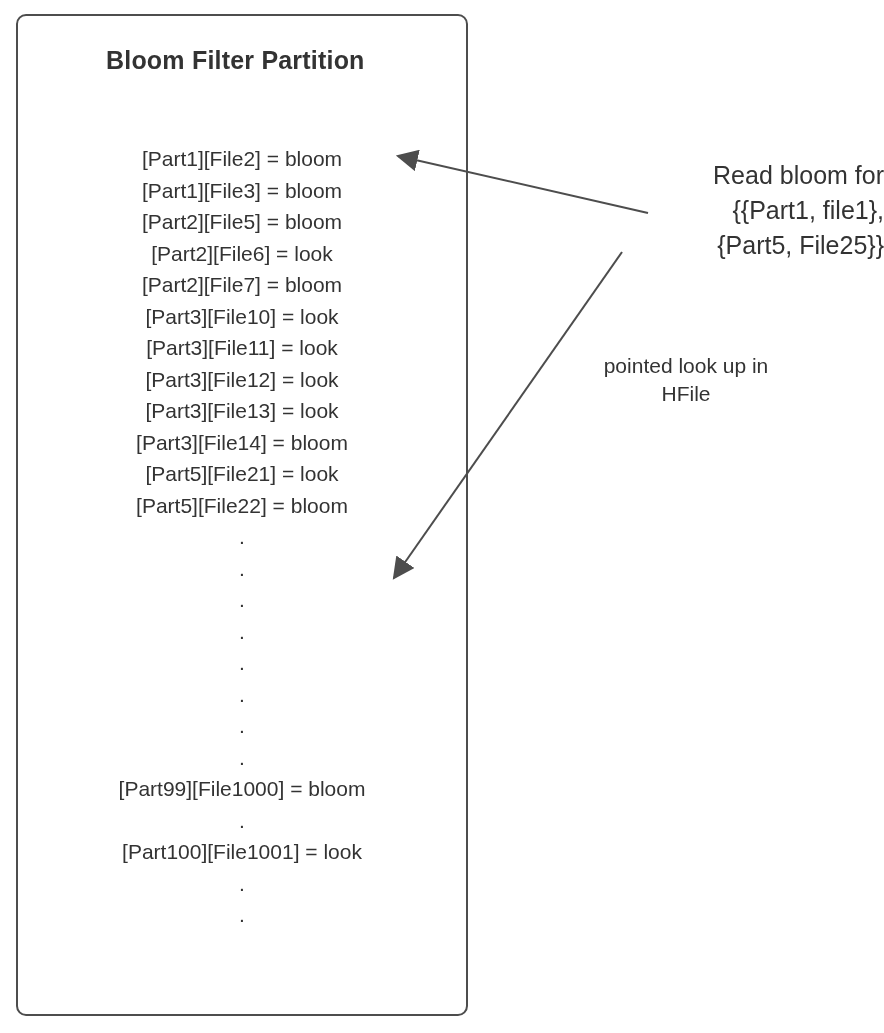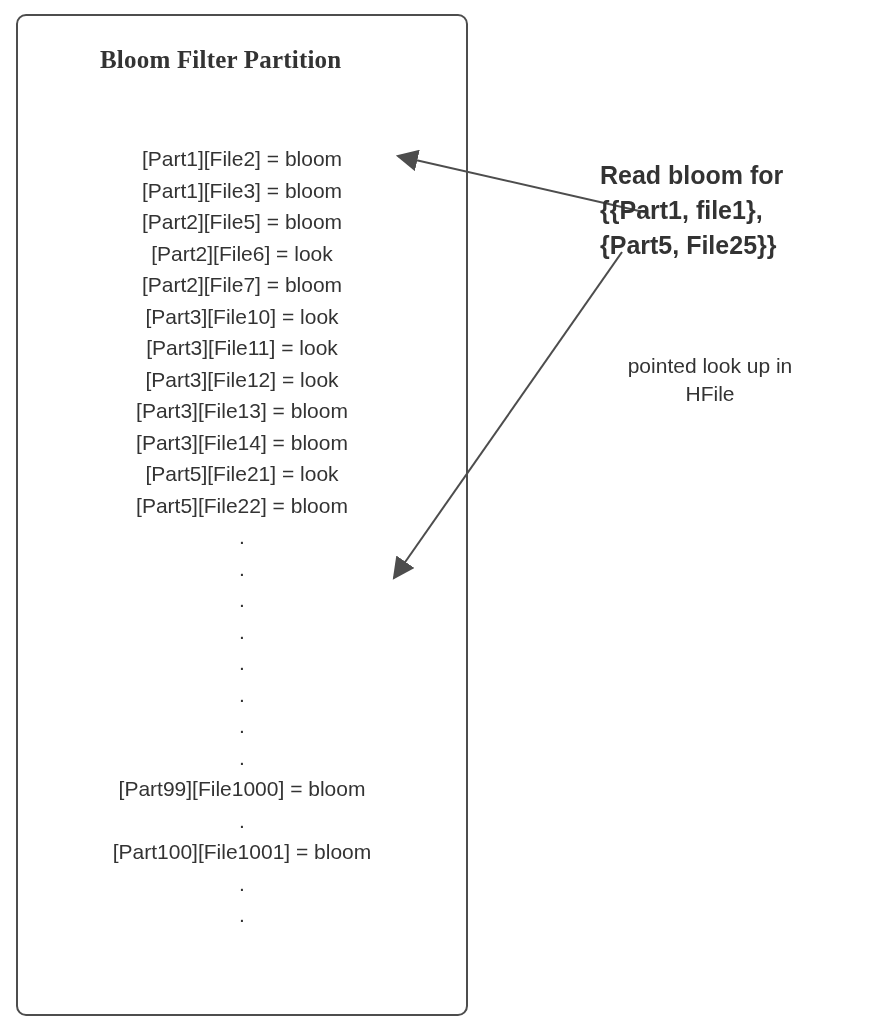--- a/index.html
+++ b/index.html
@@ -36,49 +36,48 @@
   .box {
     position: absolute;
     left: 16px; top: 14px;
     width: 452px; height: 1002px;
     border: 2.5px solid var(--stroke);
     border-radius: 10px;
     background: var(--bg);
   }
   .box-title {
     position: absolute;
-    left: 82px; top: 30px;
+    left: 88px; top: 30px;
     font-size: 25px;
     font-weight: bold;
     color: var(--text);
     letter-spacing: 0.2px;
-    font-family: Liberation Serif, serif;
   }
   .lines {
     position: absolute;
     left: 0; top: 127px;
     width: 100%;
     text-align: center;
     font-size: 21px;
     line-height: 31.5px;
     color: var(--text);
   }
   .read-bloom {
     position: absolute;
     left: 600px; top: 158px;
     width: 284px;
-    text-align: left;
+    text-align: right;
     font-size: 25px;
-    font-weight: bold;
+    font-weight: normal;
     line-height: 35px;
     color: var(--text);
   }
   .pointed-lookup {
     position: absolute;
-    left: 584px; top: 352px;
+    left: 560px; top: 352px;
     width: 252px;
     text-align: center;
     font-size: 21px;
     line-height: 28px;
     color: var(--text);
   }
 </style>
 </head>
 <body>
 
@@ -88,35 +87,35 @@
     <div class="box-title">Bloom Filter Partition</div>
     <div class="lines">
         <div>[Part1][File2] = bloom</div>
         <div>[Part1][File3] = bloom</div>
         <div>[Part2][File5] = bloom</div>
         <div>[Part2][File6] = look</div>
         <div>[Part2][File7] = bloom</div>
         <div>[Part3][File10] = look</div>
         <div>[Part3][File11] = look</div>
         <div>[Part3][File12] = look</div>
-        <div>[Part3][File13] = bloom</div>
+        <div>[Part3][File13] = look</div>
         <div>[Part3][File14] = bloom</div>
         <div>[Part5][File21] = look</div>
         <div>[Part5][File22] = bloom</div>
         <div>.</div>
         <div>.</div>
         <div>.</div>
         <div>.</div>
         <div>.</div>
         <div>.</div>
         <div>.</div>
         <div>.</div>
         <div>[Part99][File1000] = bloom</div>
         <div>.</div>
-        <div>[Part100][File1001] = bloom</div>
+        <div>[Part100][File1001] = look</div>
         <div>.</div>
         <div>.</div>
       </div>
   </div>
 
   <svg class="arrows" viewBox="0 0 884 1033" xmlns="http://www.w3.org/2000/svg">
     <defs>
       <marker id="arrowhead" viewBox="0 0 10 10" refX="9" refY="5" markerWidth="11" markerHeight="11" orient="auto-start-reverse">
         <path class="arrowhead-shape" d="M0,0 L10,5 L0,10 z"></path>
       </marker>

